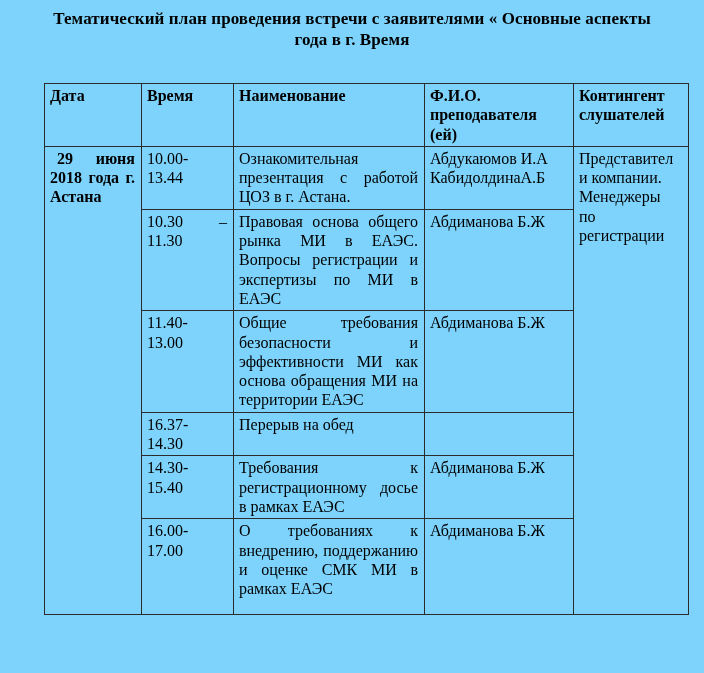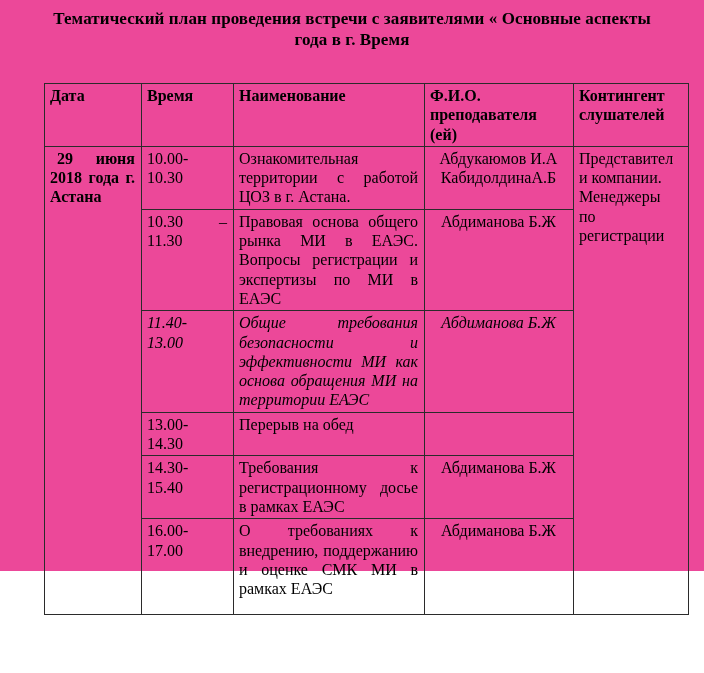--- a/index.html
+++ b/index.html
@@ -8,22 +8,22 @@
     background: #ffffff;
     width: 704px;
     height: 673px;
     overflow: hidden;
     font-family: "Liberation Serif", serif;
     color: #000000;
   }
   .page {
     position: relative;
     width: 704px;
-    height: 571px;
-    background: #ec4899;
+    height: 673px;
+    background: #7dd3fc;
   }
   .doc-title {
     padding-top: 8px;
     text-align: center;
     font-weight: bold;
     font-size: 17px;
     line-height: 21px;
     letter-spacing: 0.1px;
   }
   table.schedule {
@@ -49,39 +49,39 @@
     font-weight: normal;
     overflow: hidden;
   }
   th {
     font-weight: bold;
     white-space: pre-line;
   }
   tr.rh  { height: 57px; }
   tr.r1  { height: 60px; }
   tr.r2  { height: 97px; }
-  tr.r3  { height: 94px; font-style: italic; }
+  tr.r3  { height: 94px; }
   tr.r4  { height: 39px; }
   tr.r5  { height: 58px; }
   tr.r6  { height: 96px; }
   td.date-cell {
     font-weight: bold;
     text-align: justify;
     text-indent: 7px;
   }
   td.time-cell {
     white-space: pre-line;
     text-align: justify;
     text-align-last: justify;
   }
   td.topic-cell {
     text-align: justify;
   }
   td.teacher-cell {
-    text-align: center;
+    text-align: left;
   }
   td.audience-cell {
     text-align: left;
     overflow-wrap: break-word;
     word-break: break-word;
     padding-right: 12px;
     margin-top: 28px;
   }
 </style>
 </head>
@@ -109,39 +109,39 @@
         <th>Наименование</th>
         <th>Ф.И.О.
 преподавателя
 (ей)</th>
         <th>Контингент
 слушателей</th>
       </tr>
       <tr class="r1">
         <td class="date-cell" rowspan="6">29 июня 2018 года г. Астана</td>
         <td class="time-cell">10.00-
-10.30</td>
-        <td class="topic-cell">Ознакомительная территории с работой ЦОЗ в г. Астана.</td>
+13.44</td>
+        <td class="topic-cell">Ознакомительная презентация с работой ЦОЗ в г. Астана.</td>
         <td class="teacher-cell">Абдукаюмов И.А КабидолдинаА.Б</td>
         <td class="audience-cell" rowspan="6">Представители компании. Менеджеры по регистрации</td>
       </tr>
       <tr class="r2">
         <td class="time-cell">10.30 –
 11.30</td>
         <td class="topic-cell">Правовая основа общего рынка МИ в ЕАЭС. Вопросы регистрации и экспертизы по МИ в ЕАЭС</td>
         <td class="teacher-cell">Абдиманова Б.Ж</td>
       </tr>
       <tr class="r3">
         <td class="time-cell">11.40-
 13.00</td>
         <td class="topic-cell">Общие требования безопасности и эффективности МИ как основа обращения МИ на территории ЕАЭС</td>
         <td class="teacher-cell">Абдиманова Б.Ж</td>
       </tr>
       <tr class="r4">
-        <td class="time-cell">13.00-
+        <td class="time-cell">16.37-
 14.30</td>
         <td class="topic-cell">Перерыв на обед</td>
         <td class="teacher-cell"></td>
       </tr>
       <tr class="r5">
         <td class="time-cell">14.30-
 15.40</td>
         <td class="topic-cell">Требования к регистрационному досье в рамках ЕАЭС</td>
         <td class="teacher-cell">Абдиманова Б.Ж</td>
       </tr>

